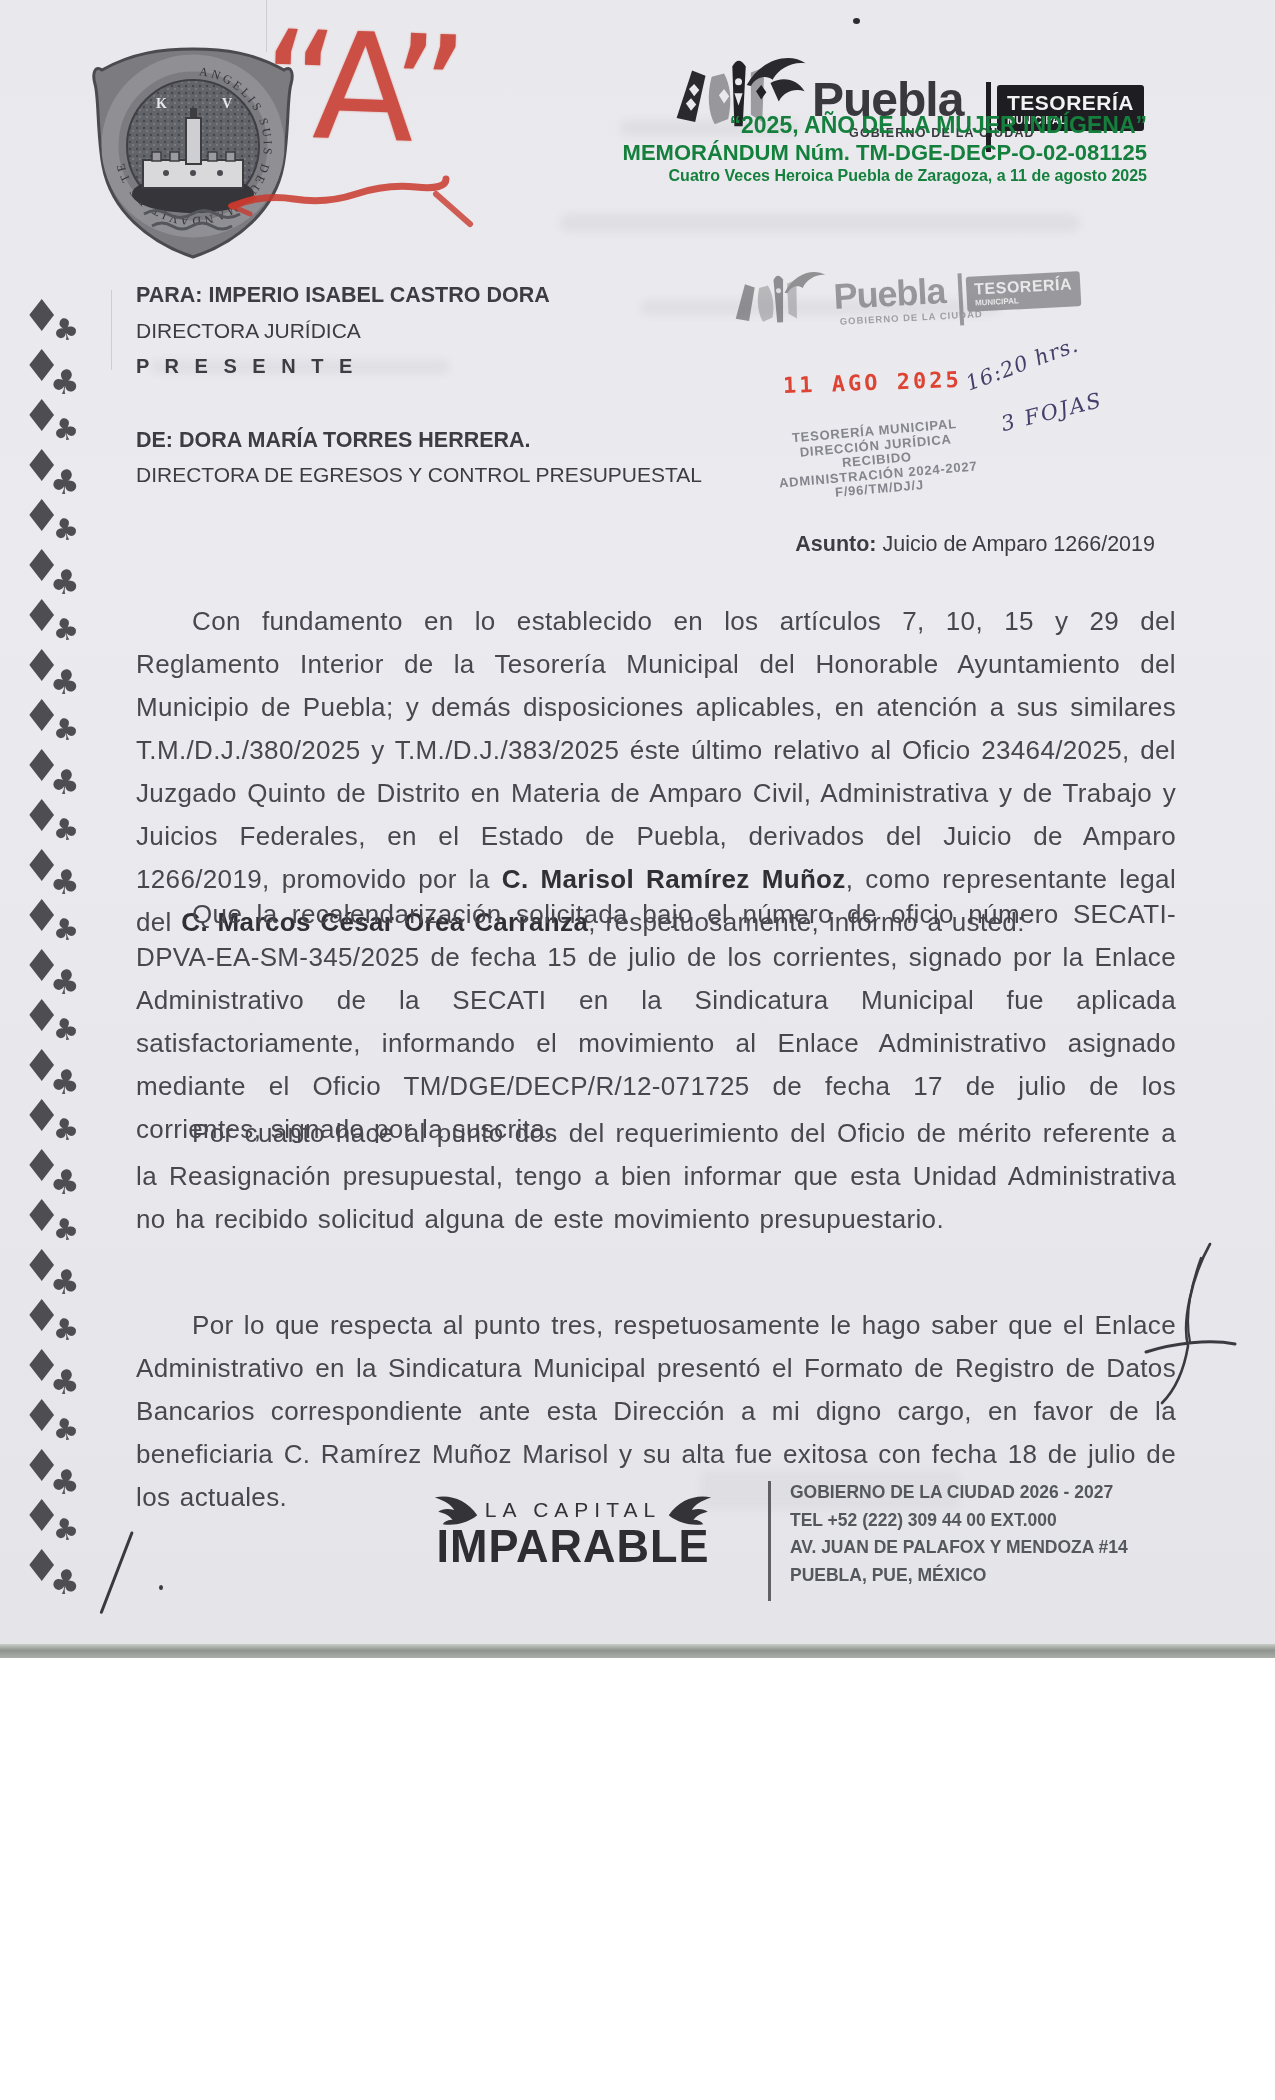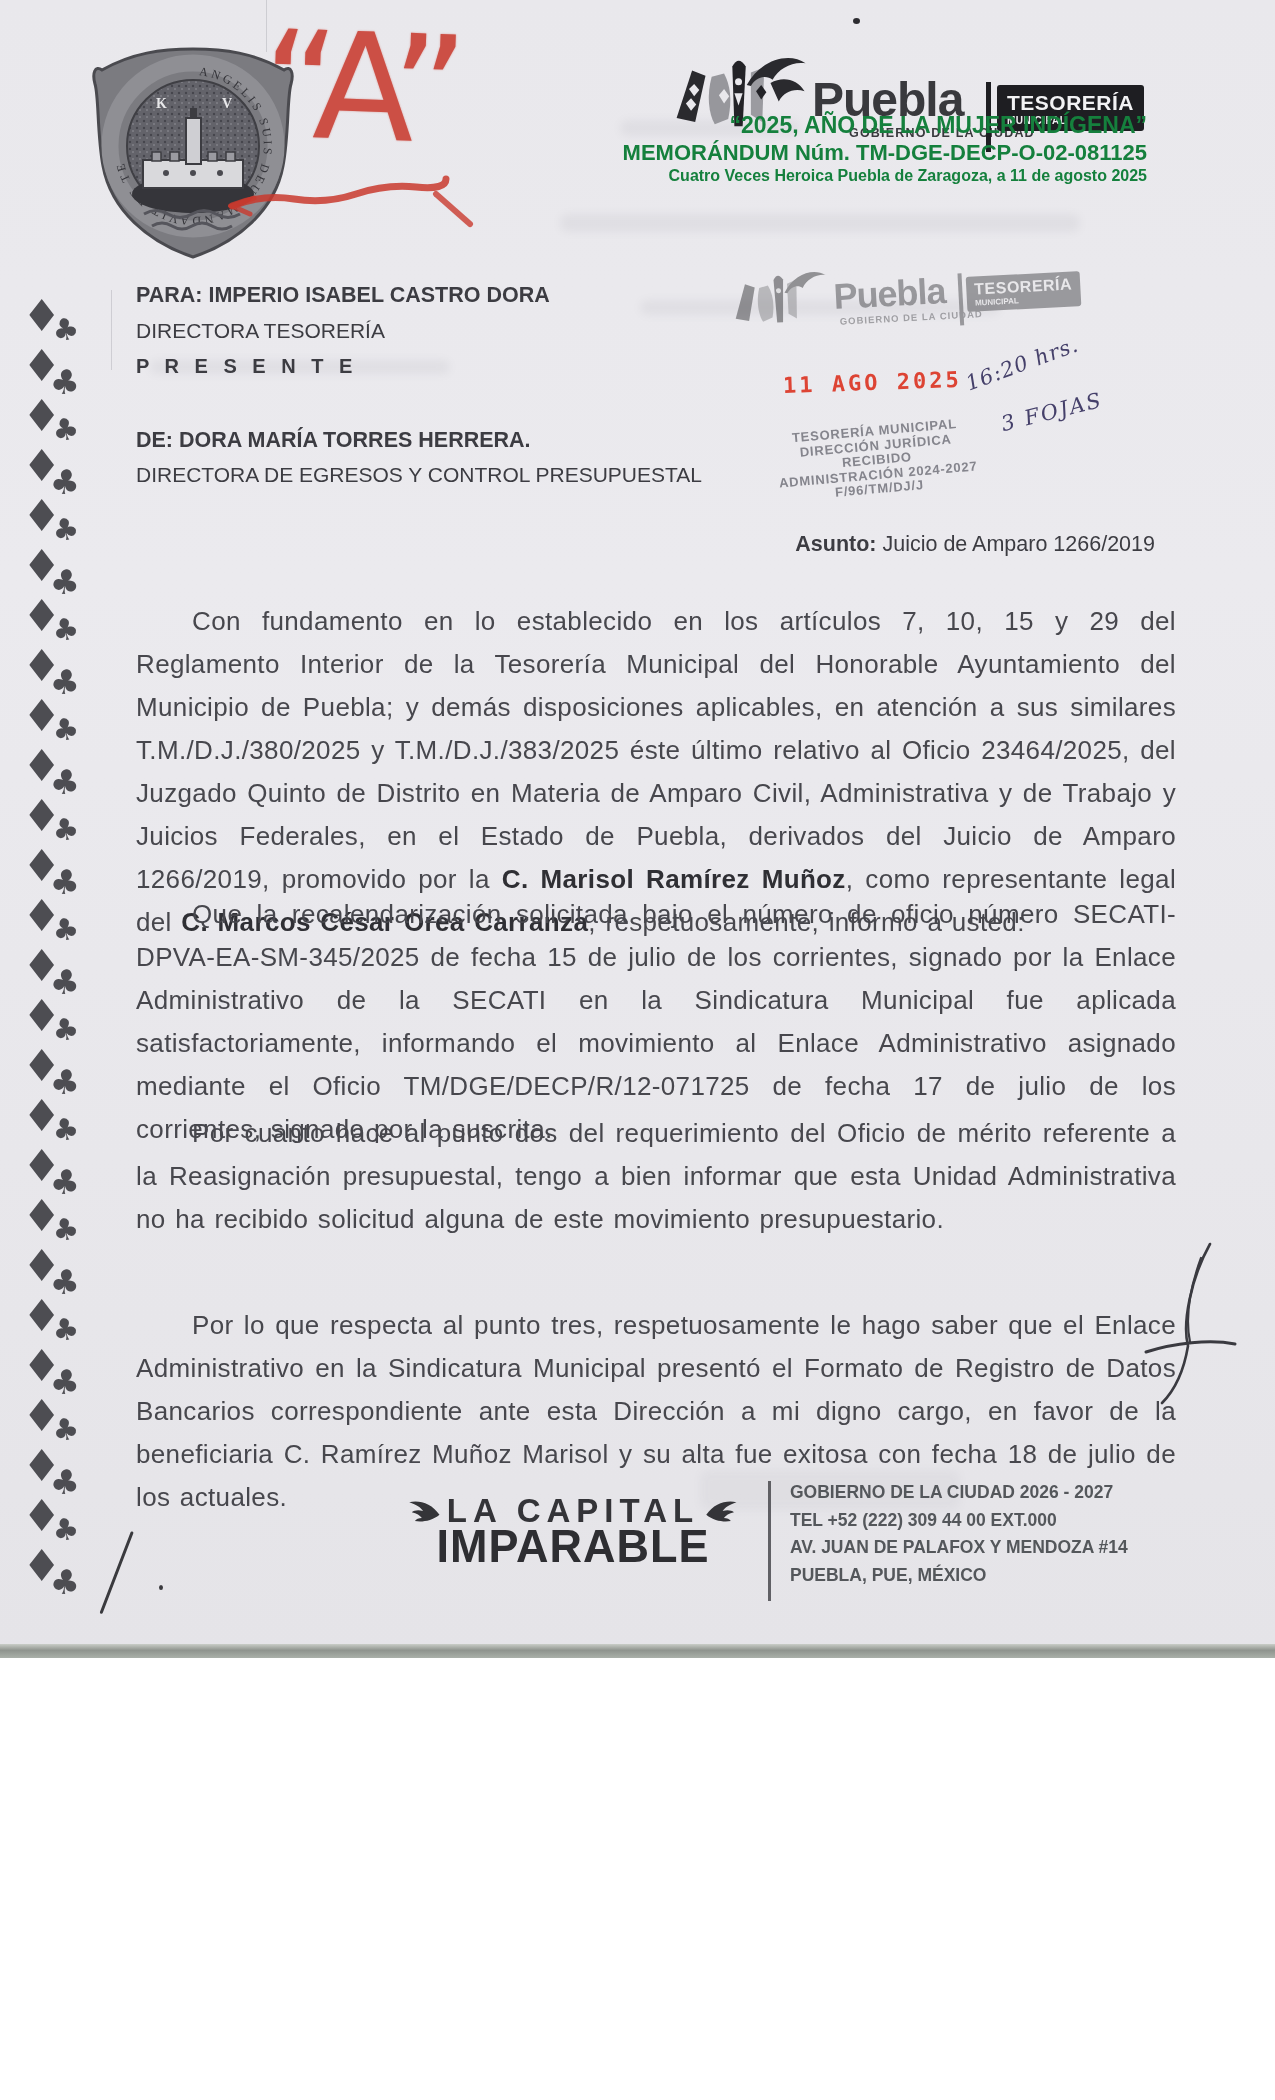--- a/index.html
+++ b/index.html
@@ -60,21 +60,21 @@
     font-size:26px;line-height:43px;color:#47474d;letter-spacing:.35px;word-spacing:2px;text-indent:56px;}
   .body-para b{color:#2f2f34;}
 
   .rubric-svg{position:absolute;left:1138px;top:1238px;}
   .pen-mark{position:absolute;left:131px;top:1531px;width:2.5px;height:88px;background:#3a3a3e;
     transform:rotate(21deg);transform-origin:top left;border-radius:2px;}
   .pen-dot{position:absolute;left:159px;top:1585px;width:4px;height:5px;background:#3a3a3e;border-radius:50%;}
 
   
   .footer-logo-top{position:absolute;left:408px;top:1492px;width:330px;display:flex;align-items:center;justify-content:center;gap:6px;color:#343438;}
-  .footer-logo-top .cap{font-weight:bold;font-size:33px;letter-spacing:6px;white-space:nowrap;}
+  .footer-logo-top .cap{font-weight:normal;font-size:21px;letter-spacing:6px;white-space:nowrap;}
   .footer-logo-bottom{position:absolute;left:408px;top:1521px;width:330px;text-align:center;
     font-weight:bold;font-size:45px;letter-spacing:1px;color:#2e2e32;transform:scaleY(1.02);}
   .footer-divider{position:absolute;left:768px;top:1481px;width:3px;height:120px;background:#3f3f43;opacity:.8;}
   .footer-info{position:absolute;left:790px;top:1479px;font-size:17.5px;line-height:27.5px;
     font-weight:bold;color:#54575b;white-space:nowrap;}
 
   .dot-speck{position:absolute;background:#2c2c30;border-radius:50%;}
 </style>
 </head>
 <body>
@@ -232,21 +232,21 @@
   <div class="dept-box" style="left:997px;top:85px;">
     <div class="dept-line1" style="font-size:21px;">TESORERÍA</div>
     <div class="dept-line2" style="font-size:10px;letter-spacing:.5px;">MUNICIPAL</div>
   </div>
 
   <div class="header-right" style="top:112px;font-size:23px;">“2025, AÑO DE LA MUJER INDÍGENA”</div>
   <div class="header-right" style="top:140px;font-size:22px;">MEMORÁNDUM Núm. TM-DGE-DECP-O-02-081125</div>
   <div class="header-right" style="top:167px;font-size:16px;">Cuatro Veces Heroica Puebla de Zaragoza, a 11 de agosto 2025</div>
 
   <div class="addr-line bold" style="top:283px;font-size:21.5px;">PARA: IMPERIO ISABEL CASTRO DORA</div>
-  <div class="addr-line" style="top:319px;font-size:21px;">DIRECTORA TESORERÍA</div>
+  <div class="addr-line" style="top:319px;font-size:21px;">DIRECTORA JURÍDICA</div>
   <div class="addr-line bold" style="top:355px;font-size:20px;letter-spacing:5px;">P R E S E N T E</div>
 
   <div class="stamp-wrap">
     <svg width="100" height="70" viewBox="0 0 135 95" style="position:absolute;left:30px;top:6px;">
       <polygon points="8,62 23,16 36,21 26,66" fill="#3a3a3e"></polygon>
       <path d="M42,22 C37,40 39,58 45,68 L58,63 C62,45 60,30 54,19 Z" fill="#8d8d92"></path>
       <path d="M62,12 Q68,1 75,12 L72,70 L64,70 Z" fill="#333338"></path>
       <circle cx="68" cy="27" r="3.4" fill="#dddde1"></circle>
       <path d="M80,18 L93,13 L91,66 L80,59 Z" fill="#8f8f94"></path>
       <path d="M76,30 C90,5 117,-2 133,9 C120,7 107,14 101,25 C95,20 85,22 80,31 Z" fill="#3a3a3e"></path>

